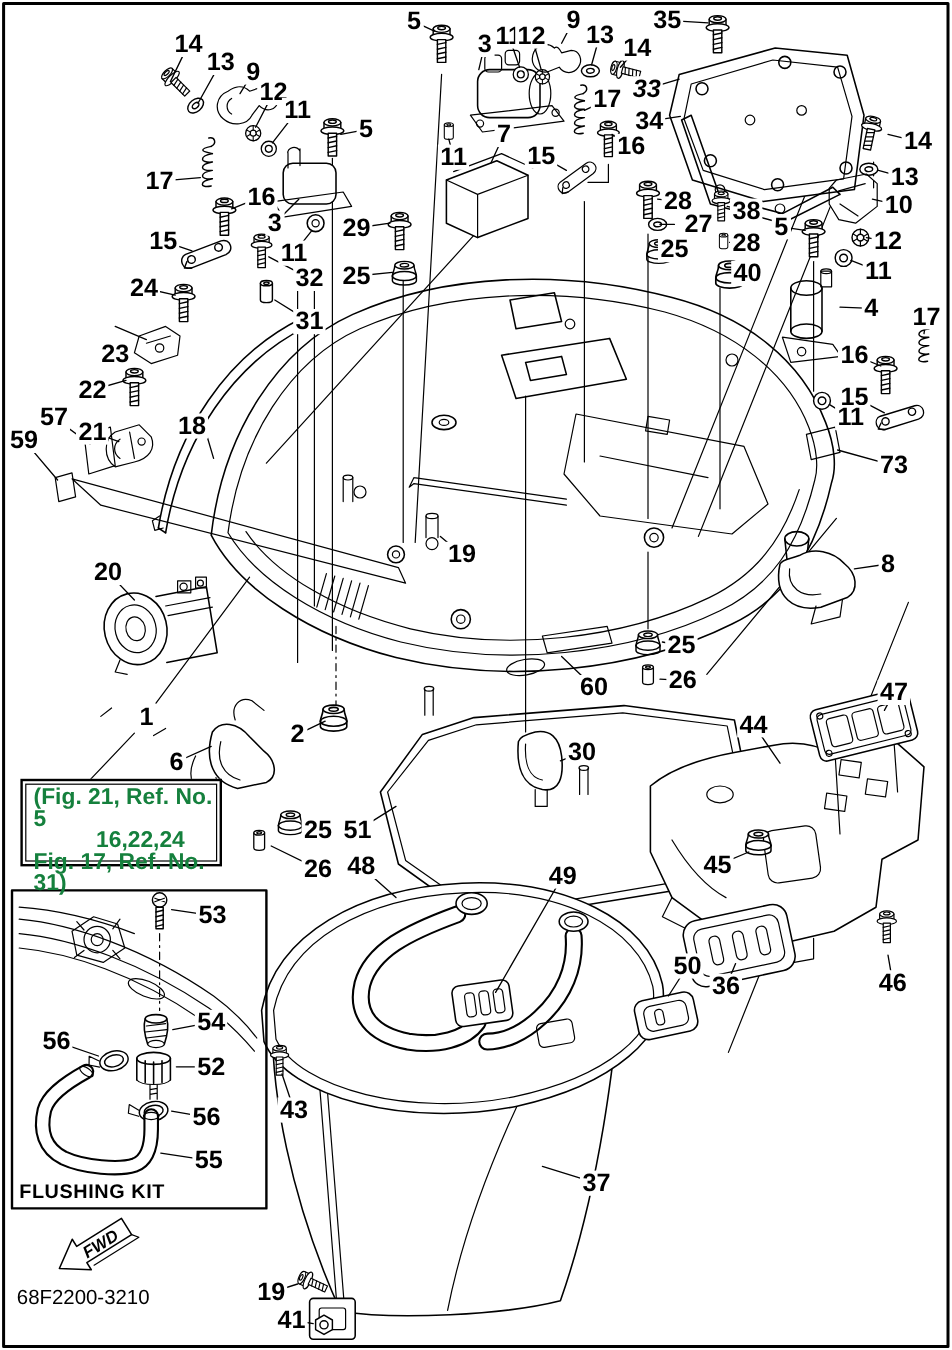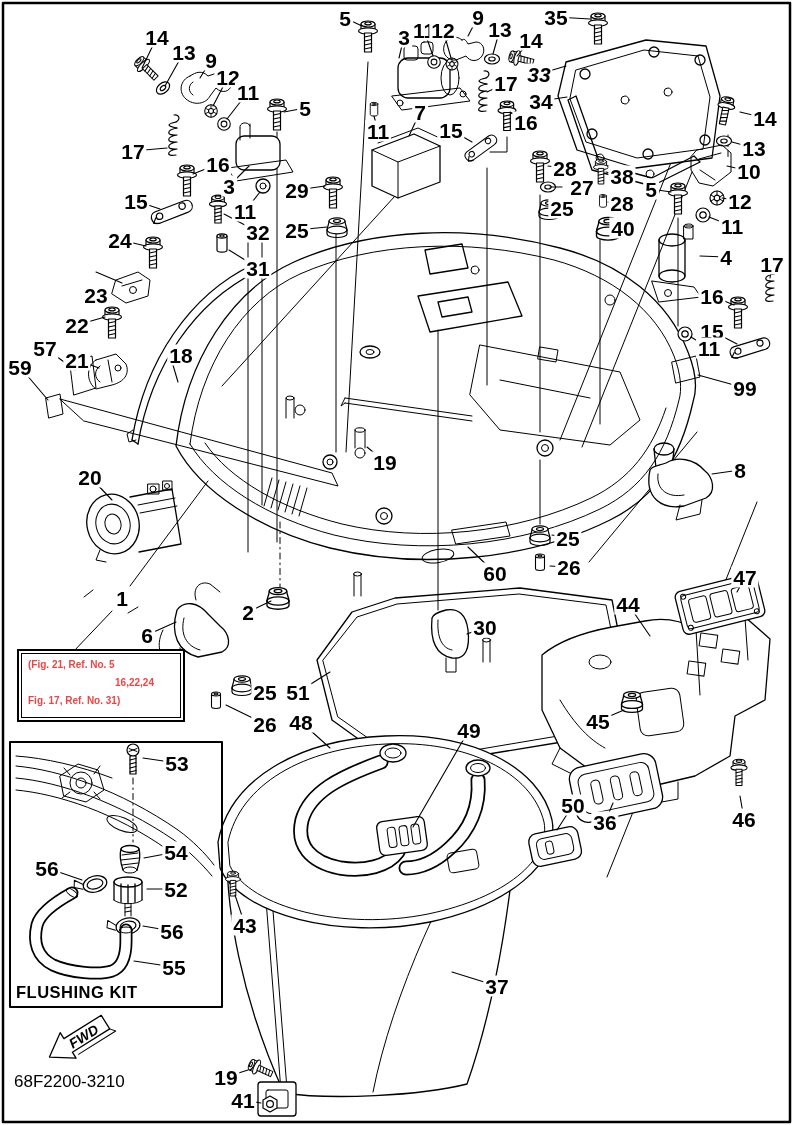--- a/index.html
+++ b/index.html
@@ -22,21 +22,21 @@
     font-weight:bold; font-size:21px; line-height:1; color:#000;
     background:#fff; padding:0 2px; white-space:nowrap;
   }
   #refbox {
     position:absolute; left:17px; top:649px; width:168px; height:73px;
     border:2px solid #000; background:#fff;
   }
   #refbox .in {
     position:absolute; left:2px; top:2px; right:2px; bottom:2px;
     border:1px solid #000; padding:2px 0 0 6px;
-    font-size:10px; font-weight:bold; line-height:18px; color:#ef4444;
+    font-size:19px; font-weight:bold; line-height:18px; color:#15803d;
   }
   #refbox .l2 { text-align:right; padding-right:26px; }
 </style>
 </head>
 <body>
 
 <div id="page">
 
 <svg id="art" width="793" height="1125" viewBox="0 0 793 1125">
 <defs>
@@ -552,21 +552,21 @@
       <div style="left: 297px; top: 190px;">29</div>
       <div style="left: 258px; top: 232px;">32</div>
       <div style="left: 297px; top: 230px;">25</div>
       <div style="left: 120px; top: 240px;">24</div>
       <div style="left: 258px; top: 268px;">31</div>
       <div style="left: 96px; top: 272px; margin-top: 23px;">23</div>
       <div style="left: 77px; top: 325px;">22</div>
       <div style="left: 45px; top: 348px;">57</div>
       <div style="left: 77px; top: 360px;">21</div>
       <div style="left: 20px; top: 367px;">59</div>
-      <div style="left: 181px; top: 355px;">18</div>
+      <div style="left: 160px; top: 355px;">18</div>
       <div style="left: 90px; top: 477px;">20</div>
       <div style="left: 122px; top: 598px;">1</div>
       <div style="left: 147px; top: 635px;">6</div>
       <div style="left: 248px; top: 612px;">2</div>
       <div style="left: 345px; top: 18px;">5</div>
       <div style="left: 404px; top: 37px;">3</div>
       <div style="left: 424px; top: 30px;">11</div>
       <div style="left: 443px; top: 30px;">12</div>
       <div style="left: 478px; top: 17px;">9</div>
       <div style="left: 500px; top: 29px;">13</div>
@@ -589,21 +589,21 @@
       <div style="left: 754px; top: 148px;">13</div>
       <div style="left: 749px; top: 171px;">10</div>
       <div style="left: 651px; top: 189px;">5</div>
       <div style="left: 740px; top: 201px;">12</div>
       <div style="left: 732px; top: 226px;">11</div>
       <div style="left: 726px; top: 257px;">4</div>
       <div style="left: 772px; top: 264px;">17</div>
       <div style="left: 712px; top: 296px;">16</div>
       <div style="left: 712px; top: 331px;">15</div>
       <div style="left: 709px; top: 348px;">11</div>
-      <div style="left: 745px; top: 388px;">99</div>
+      <div style="left: 745px; top: 388px;">73</div>
       <div style="left: 740px; top: 470px;">8</div>
       <div style="left: 385px; top: 462px;">19</div>
       <div style="left: 495px; top: 573px;">60</div>
       <div style="left: 568px; top: 538px;">25</div>
       <div style="left: 569px; top: 567px;">26</div>
       <div style="left: 485px; top: 627px;">30</div>
       <div style="left: 265px; top: 692px;">25</div>
       <div style="left: 298px; top: 692px;">51</div>
       <div style="left: 265px; top: 724px;">26</div>
       <div style="left: 301px; top: 722px;">48</div>

